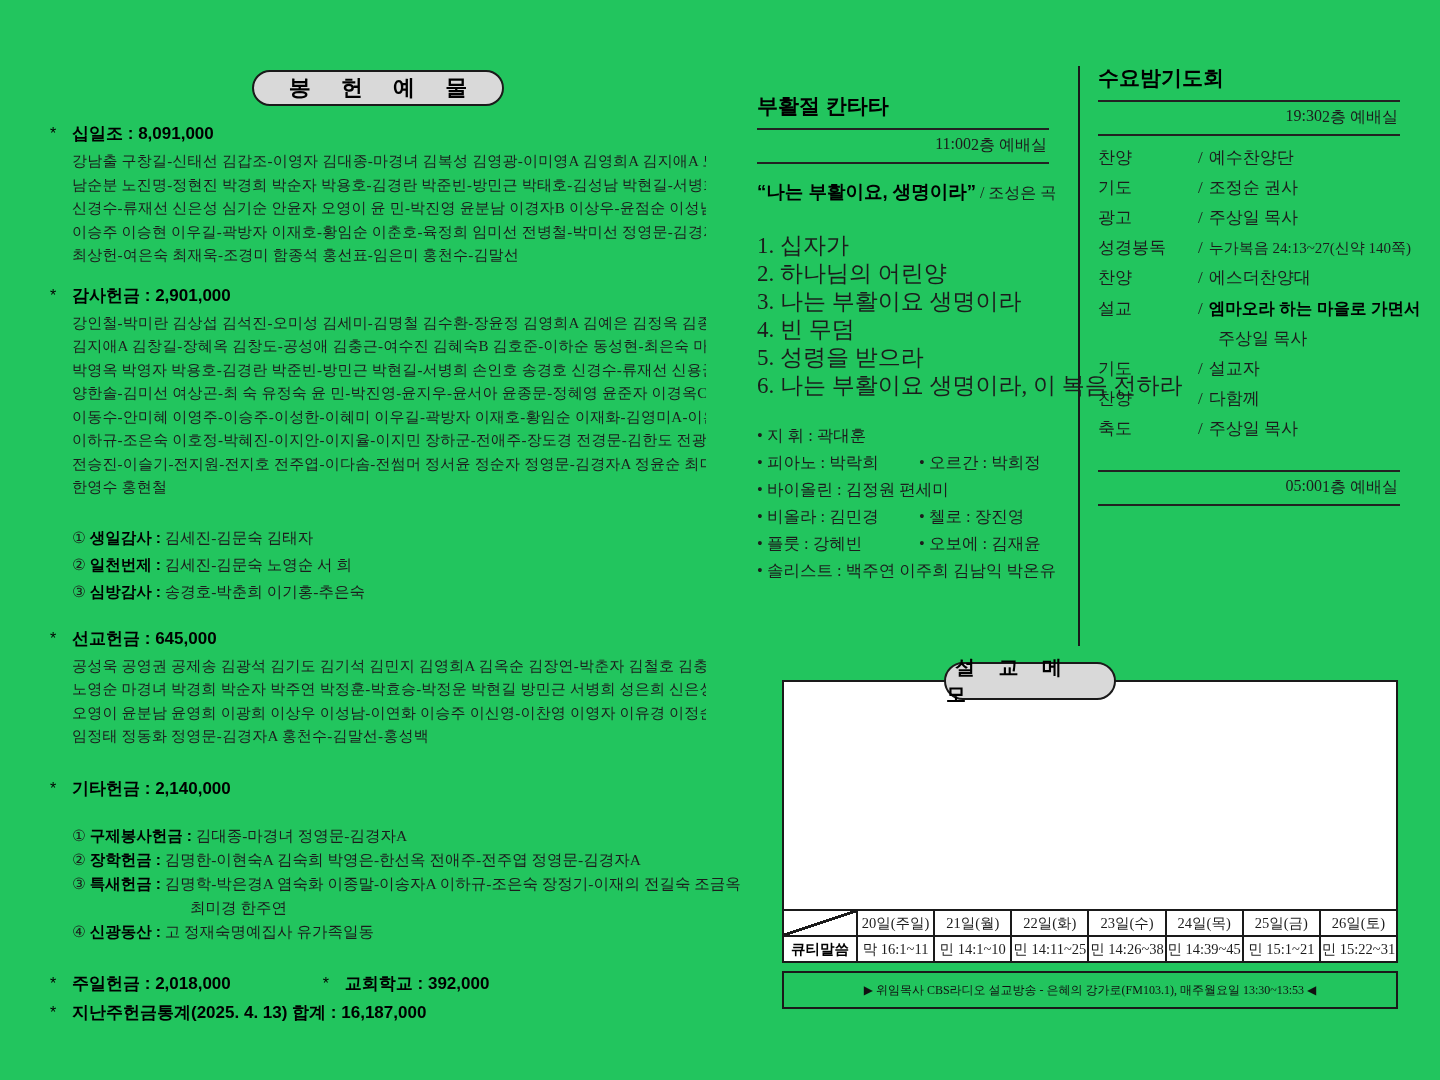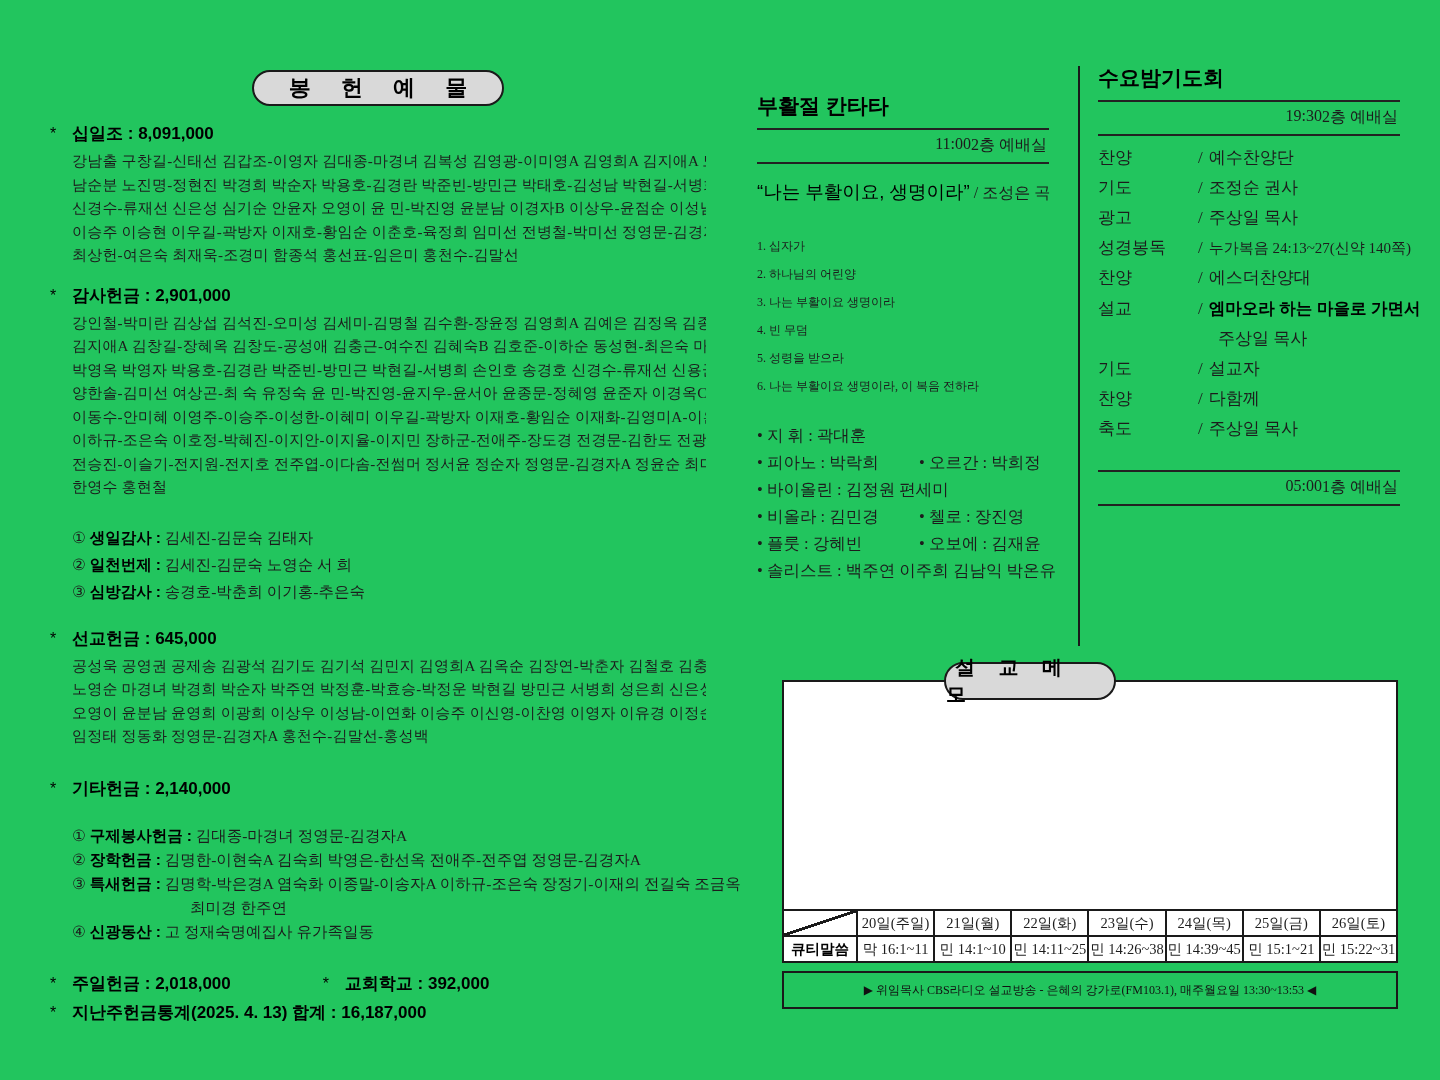--- a/index.html
+++ b/index.html
@@ -45,24 +45,24 @@
   .subcol { position:absolute; top:64px; }
   .cantata-col { left:757px; width:292px;margin-top:28px; }
   .wed-col { left:1098px; width:302px; }
   .sec-title { font-family:"Liberation Sans","DejaVu Sans",sans-serif; font-weight:bold; font-size:21px; color:#000; }
   .time-row {
     margin-top:8px; border-top:2px solid #222; border-bottom:2px solid #222;
     padding:5px 2px 6px 2px; display:flex; justify-content:flex-end;
     font-size:16px; color:#1c1c1c;
   }
   .piece-line { margin-top:15px; white-space:nowrap; }
-  .piece-title { font-family:"Liberation Sans","DejaVu Sans",sans-serif; font-weight:normal; font-size:18.5px; color:#000; }
+  .piece-title { font-family:"Liberation Sans","DejaVu Sans",sans-serif; font-weight:bold; font-size:18.5px; color:#000; }
   .composer { font-size:16px; color:#1c1c1c; }
   .movements { margin-top:28px; list-style:none; }
-  .movements li { font-size:12px; line-height:28px; color:#1c1c1c; white-space:nowrap; }
+  .movements li { font-size:23px; line-height:28px; color:#1c1c1c; white-space:nowrap; }
   .staff { margin-top:22px; }
   .staff-row { font-size:16.5px; line-height:27px; color:#1c1c1c; white-space:nowrap; }
   .staff-row .cell-a { display:inline-block; min-width:162px; }
 
   .prog { margin-top:7px; }
   .prog-row { font-size:17px; line-height:30px; color:#1c1c1c; white-space:nowrap; }
   .prog-label { display:inline-block; width:96px; text-align:justify; text-align-last:justify; }
   .prog-slash { display:inline-block; margin:0 6px 0 4px; }
   .prog-val-bold { font-family:"Liberation Sans","DejaVu Sans",sans-serif; font-weight:bold; color:#000; font-size:16.5px; }
   .prog-cont { padding-left:120px; font-size:17px; line-height:30px; color:#1c1c1c; white-space:nowrap; }

